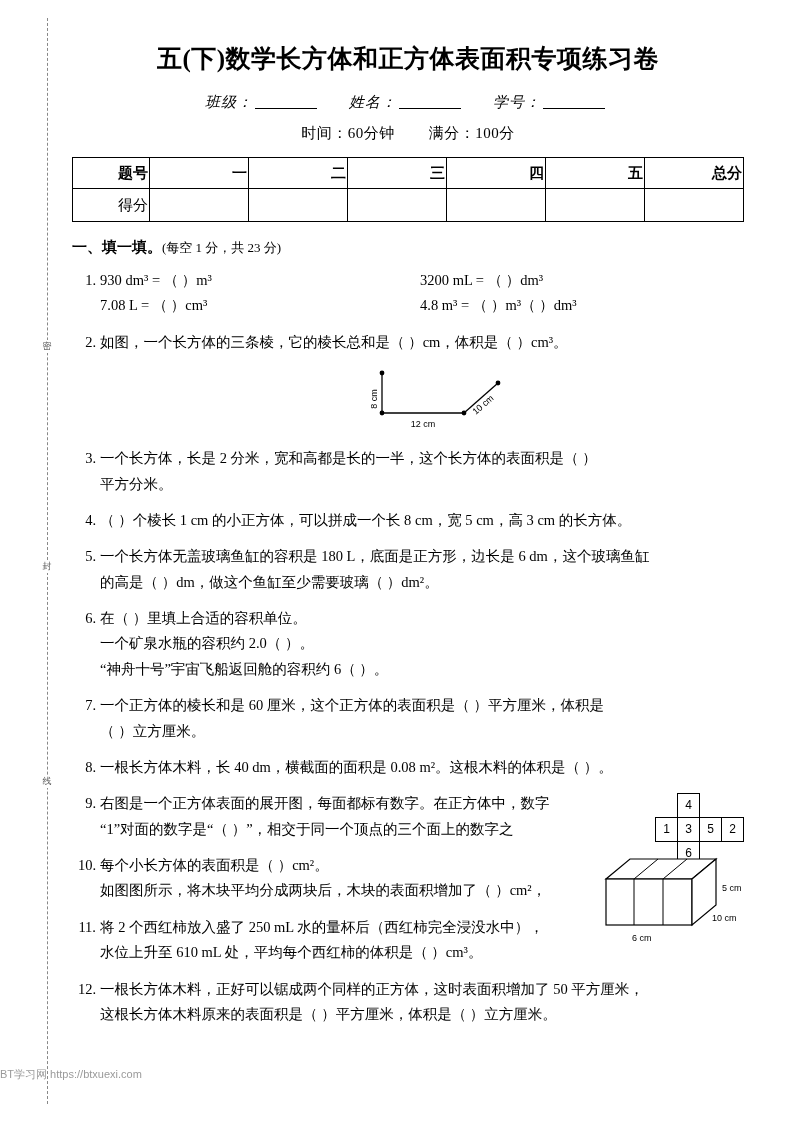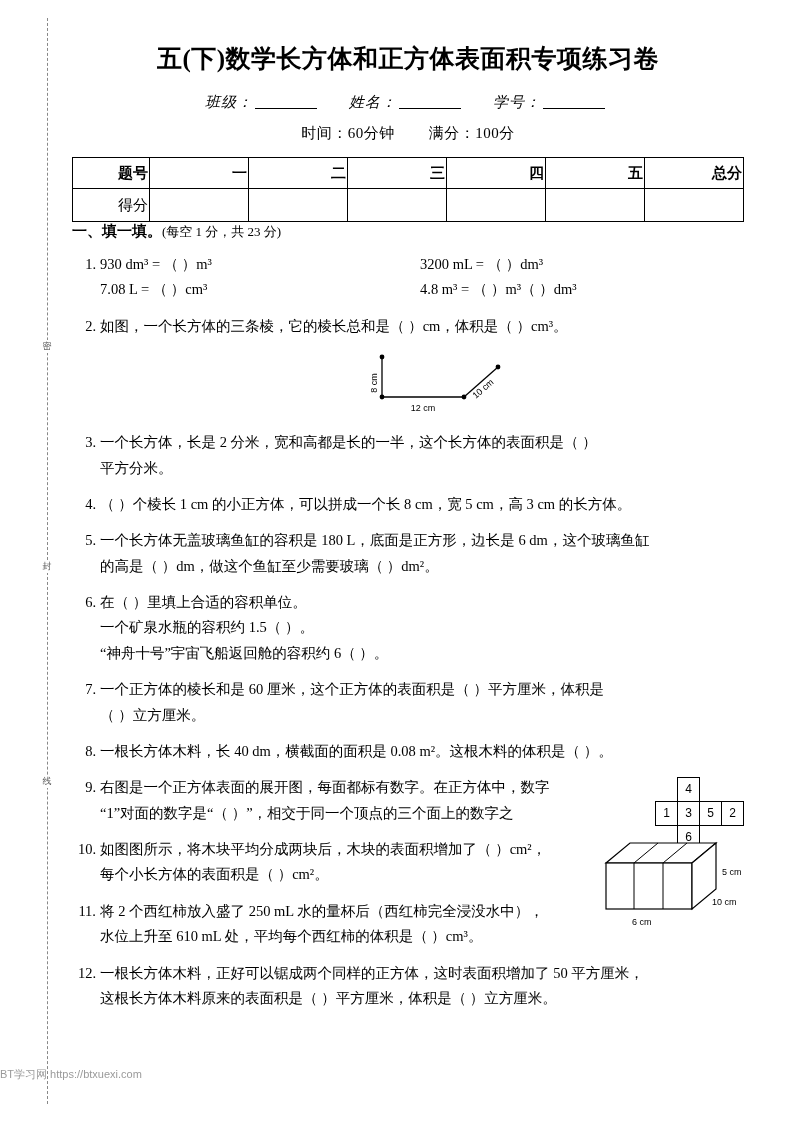--- a/index.html
+++ b/index.html
@@ -95,20 +95,21 @@
     border: 1px solid #000;
     height: 28px;
     text-align: right;
     font-size: 15px;
     font-weight: bold;
   }
   table.score td.lbl { width: 74px; }
   table.score tr.empty td { height: 30px; font-weight: normal; }
 
   .section-head {
+    margin-top: 16px;
     font-size: 15px;
     font-weight: bold;
   }
   .section-head .sub {
     font-weight: normal;
     font-size: 13px;
   }
 
   ol.qlist {
     list-style: none;
@@ -291,21 +292,21 @@
 
       <li class="q">
         <span class="num">5.</span>
         <div class="ln">一个长方体无盖玻璃鱼缸的容积是 180 L，底面是正方形，边长是 6 dm，这个玻璃鱼缸</div>
         <div class="ln">的高是（        ）dm，做这个鱼缸至少需要玻璃（        ）dm²。</div>
       </li>
 
       <li class="q">
         <span class="num">6.</span>
         <div class="ln">在（      ）里填上合适的容积单位。</div>
-        <div class="ln">一个矿泉水瓶的容积约 1.5（        ）。</div>
+        <div class="ln">一个矿泉水瓶的容积约 2.0（        ）。</div>
         <div class="ln">“神舟十号”宇宙飞船返回舱的容积约 6（        ）。</div>
       </li>
 
       <li class="q">
         <span class="num">7.</span>
         <div class="ln">一个正方体的棱长和是 60 厘米，这个正方体的表面积是（        ）平方厘米，体积是</div>
         <div class="ln">（        ）立方厘米。</div>
       </li>
 
       <li class="q">
@@ -356,22 +357,22 @@
               <line x1="34" y1="26" x2="58" y2="6"></line>
               <line x1="34" y1="26" x2="34" y2="72"></line>
               <line x1="63" y1="26" x2="87" y2="6"></line>
               <line x1="63" y1="26" x2="63" y2="72"></line>
             </g>
             <text x="122" y="38" font-size="9" font-family="Liberation Sans, sans-serif">5 cm</text>
             <text x="112" y="68" font-size="9" font-family="Liberation Sans, sans-serif">10 cm</text>
             <text x="32" y="88" font-size="9" font-family="Liberation Sans, sans-serif">6 cm</text>
           </svg>
         </div>
+        <div class="ln" style="max-width:510px">每个小长方体的表面积是（        ）cm²。</div>
         <div class="ln" style="max-width:510px">如图图所示，将木块平均分成两块后，木块的表面积增加了（      ）cm²，</div>
-        <div class="ln" style="max-width:510px">每个小长方体的表面积是（        ）cm²。</div>
       </li>
 
       <li class="q">
         <span class="num">11.</span>
         <div class="ln" style="max-width:510px">将 2 个西红柿放入盛了 250 mL 水的量杯后（西红柿完全浸没水中），</div>
         <div class="ln" style="max-width:510px">水位上升至 610 mL 处，平均每个西红柿的体积是（        ）cm³。</div>
       </li>
 
       <li class="q">
         <span class="num">12.</span>

